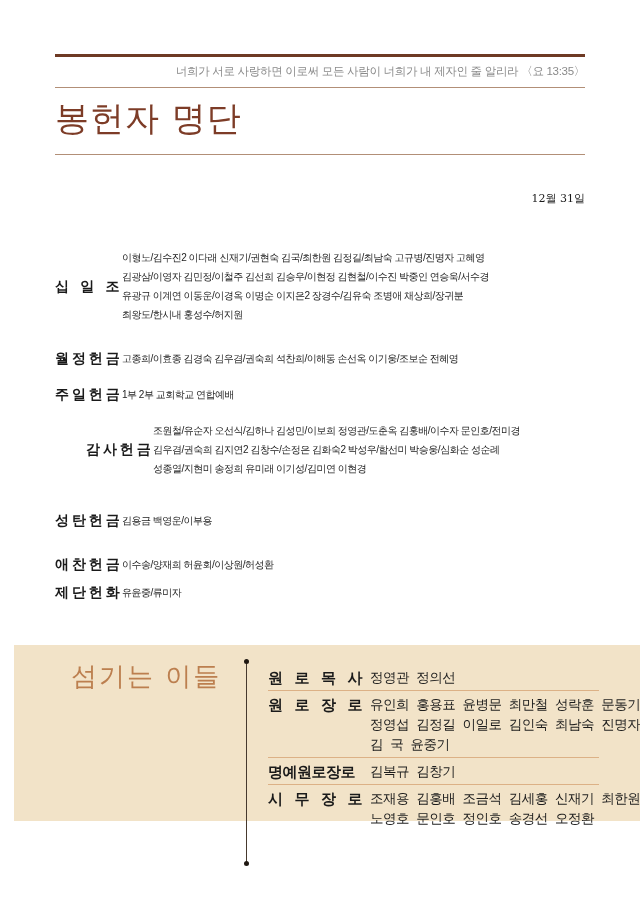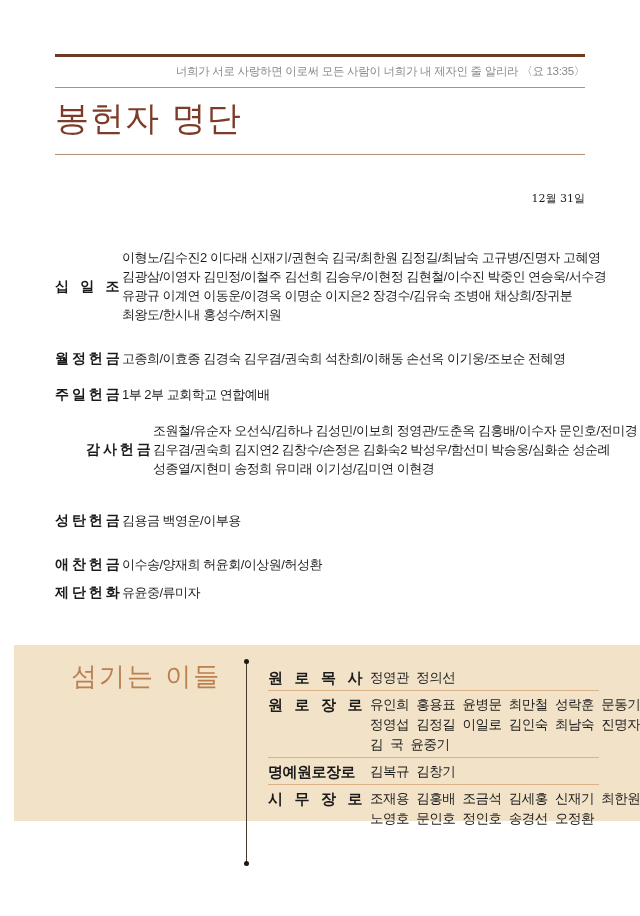--- a/index.html
+++ b/index.html
@@ -45,21 +45,21 @@
     display: flex; align-items: center;
   }
   .section-label {
     flex: 0 0 64px; width: 64px;
     font-weight: bold; font-size: 14px; line-height: 19px;
     text-align: justify; text-align-last: justify;
     letter-spacing: -0.5px; white-space: nowrap;
   }
   .section-names { padding-left: 3px; }
   .name-line {
-    font-size: 13px; line-height: 19px; letter-spacing: -0.5px;
+    font-size: 10px; line-height: 19px; letter-spacing: -0.5px;
     white-space: nowrap; color: #1c1c1c;
   }
   .sec-0 { top: 248px; }
   .sec-1 { top: 349px; }
   .sec-2 { top: 385px; }
   .sec-3 { top: 421px; margin-left: 31px; }
   .sec-4 { top: 511px; }
   .sec-5 { top: 555px; }
   .sec-6 { top: 583px; }
 

